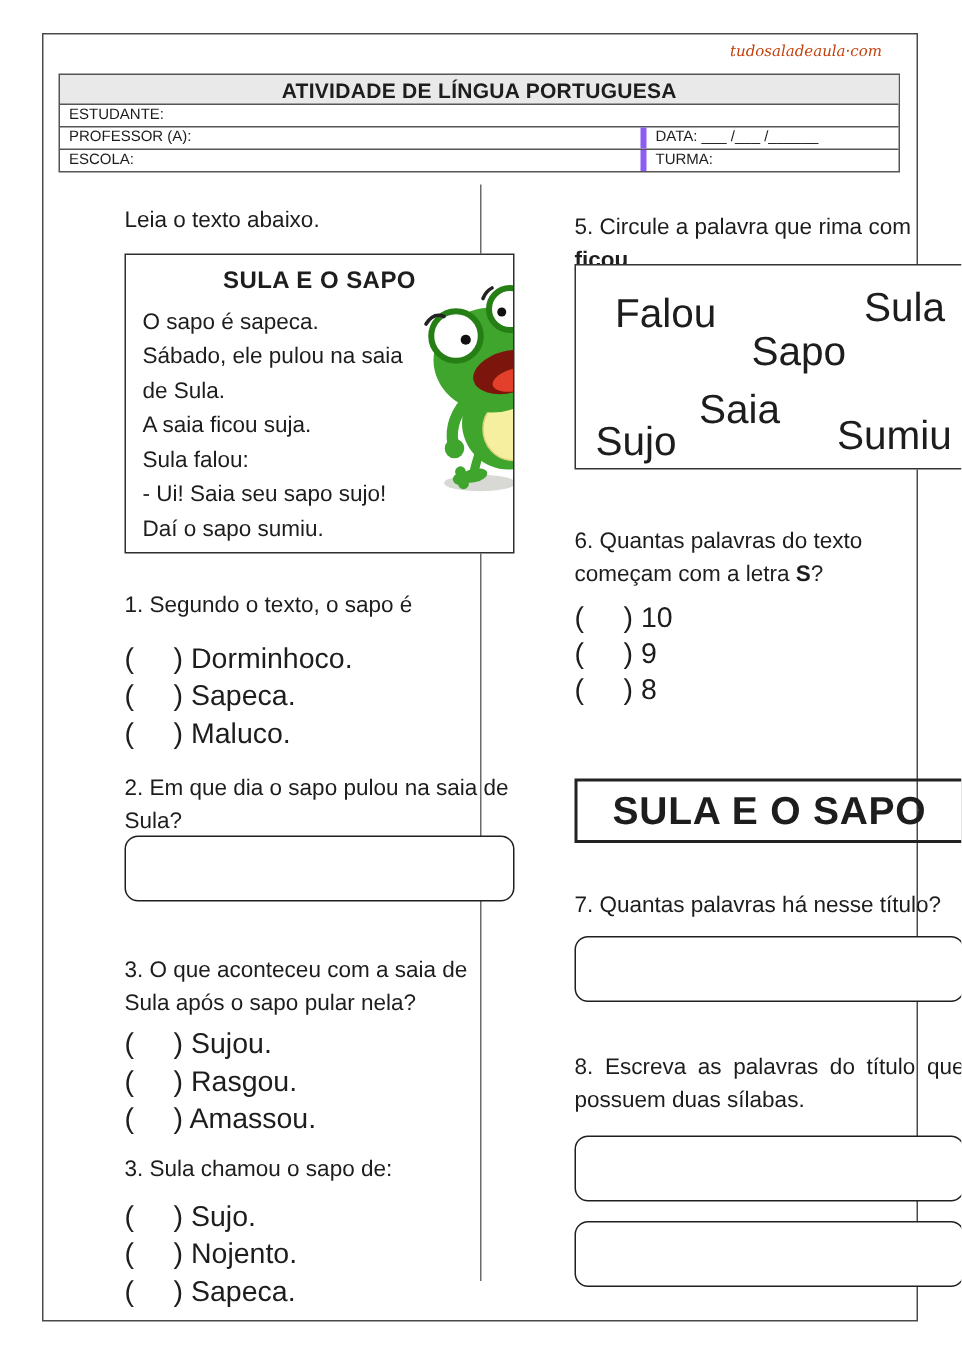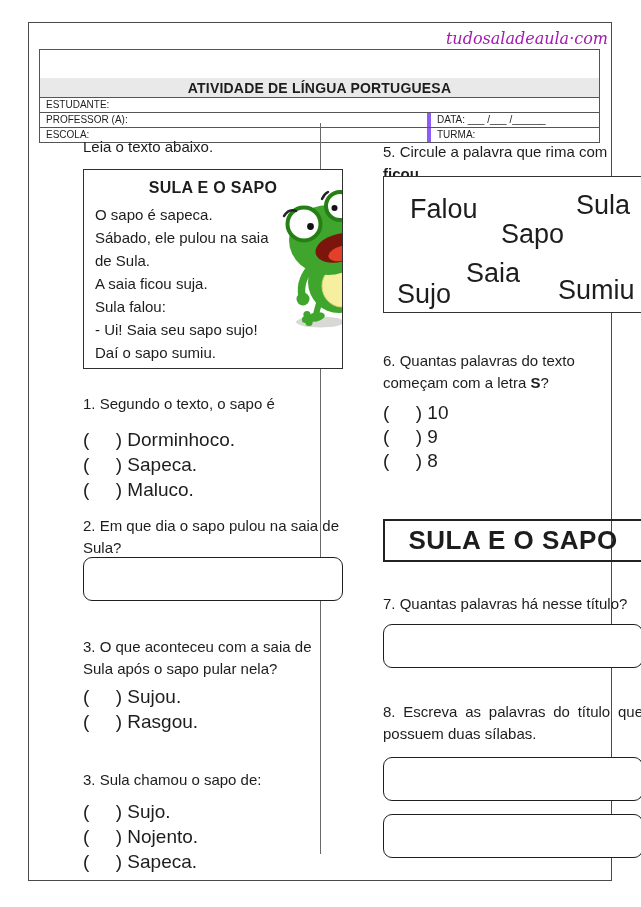--- a/index.html
+++ b/index.html
@@ -9,29 +9,29 @@
     font-family:"Liberation Sans", sans-serif;
     color:#1d1d1d;
     position:relative;
   }
   .page { position:relative; width:641px; height:907px; background:#fff; overflow:hidden; }
   .sheet {
     position:absolute; left:28px; top:22px; width:584px; height:859px;
     border:1.5px solid #4a4a4a; background:#fff;
   }
   .watermark {
-    position:absolute; top:6px; right:3px;
+    position:absolute; top:6px; right:23px;
     font-family:"DejaVu Serif", serif; font-style:italic;
-    font-size:16px; color:#a21caf;
+    font-size:10px; color:#c2410c;
   }
   
   .hdr-table { position:absolute; left:10px; top:26px; width:561px; border:1px solid #555; background:#fff; }
   .hdr-title {
     background:#e9e9e9; border-bottom:1px solid #555; text-align:center;
-    font-weight:bold; font-size:14px; padding:2px 0 1px; letter-spacing:.2px;margin-top:28px;
+    font-weight:bold; font-size:14px; padding:2px 0 1px; letter-spacing:.2px;
   }
   .hdr-row { display:flex; border-bottom:1px solid #555; font-size:10px; }
   .hdr-row:last-child { border-bottom:none; }
   .hdr-cell { flex:1; padding:1px 4px 2px 6px; white-space:pre; }
   .hdr-cell.rightcell { flex:0 0 172px; border-left:4px solid #8b5cf6; }
 
   .divider { position:absolute; left:291px; top:100px; width:1.3px; height:731px; background:#6a6a6a; }
 
   .col { position:absolute; width:260px; }
   .col-left  { left:10px;  top:110px; height:745px; }
@@ -150,20 +150,21 @@
         <div class="opt">(     ) Maluco.</div>
       </div>
 
       <div class="blk qtext" style="top:382px;">2. Em que dia o sapo pulou na saia de Sula?</div>
       <div class="blk answer-box" style="top:424px;"></div>
 
       <div class="blk qtext" style="top:503px;">3. O que aconteceu com a saia de Sula após o sapo pular nela?</div>
       <div class="blk opts" style="top:551px;">
         <div class="opt">(     ) Sujou.</div>
         <div class="opt">(     ) Rasgou.</div>
+        <div class="opt">(     ) Amassou.</div>
       </div>
 
       <div class="blk qtext" style="top:636px;">3. Sula chamou o sapo de:</div>
       <div class="blk opts" style="top:666px;">
         <div class="opt">(     ) Sujo.</div>
         <div class="opt">(     ) Nojento.</div>
         <div class="opt">(     ) Sapeca.</div>
       </div>
     </div>
 

